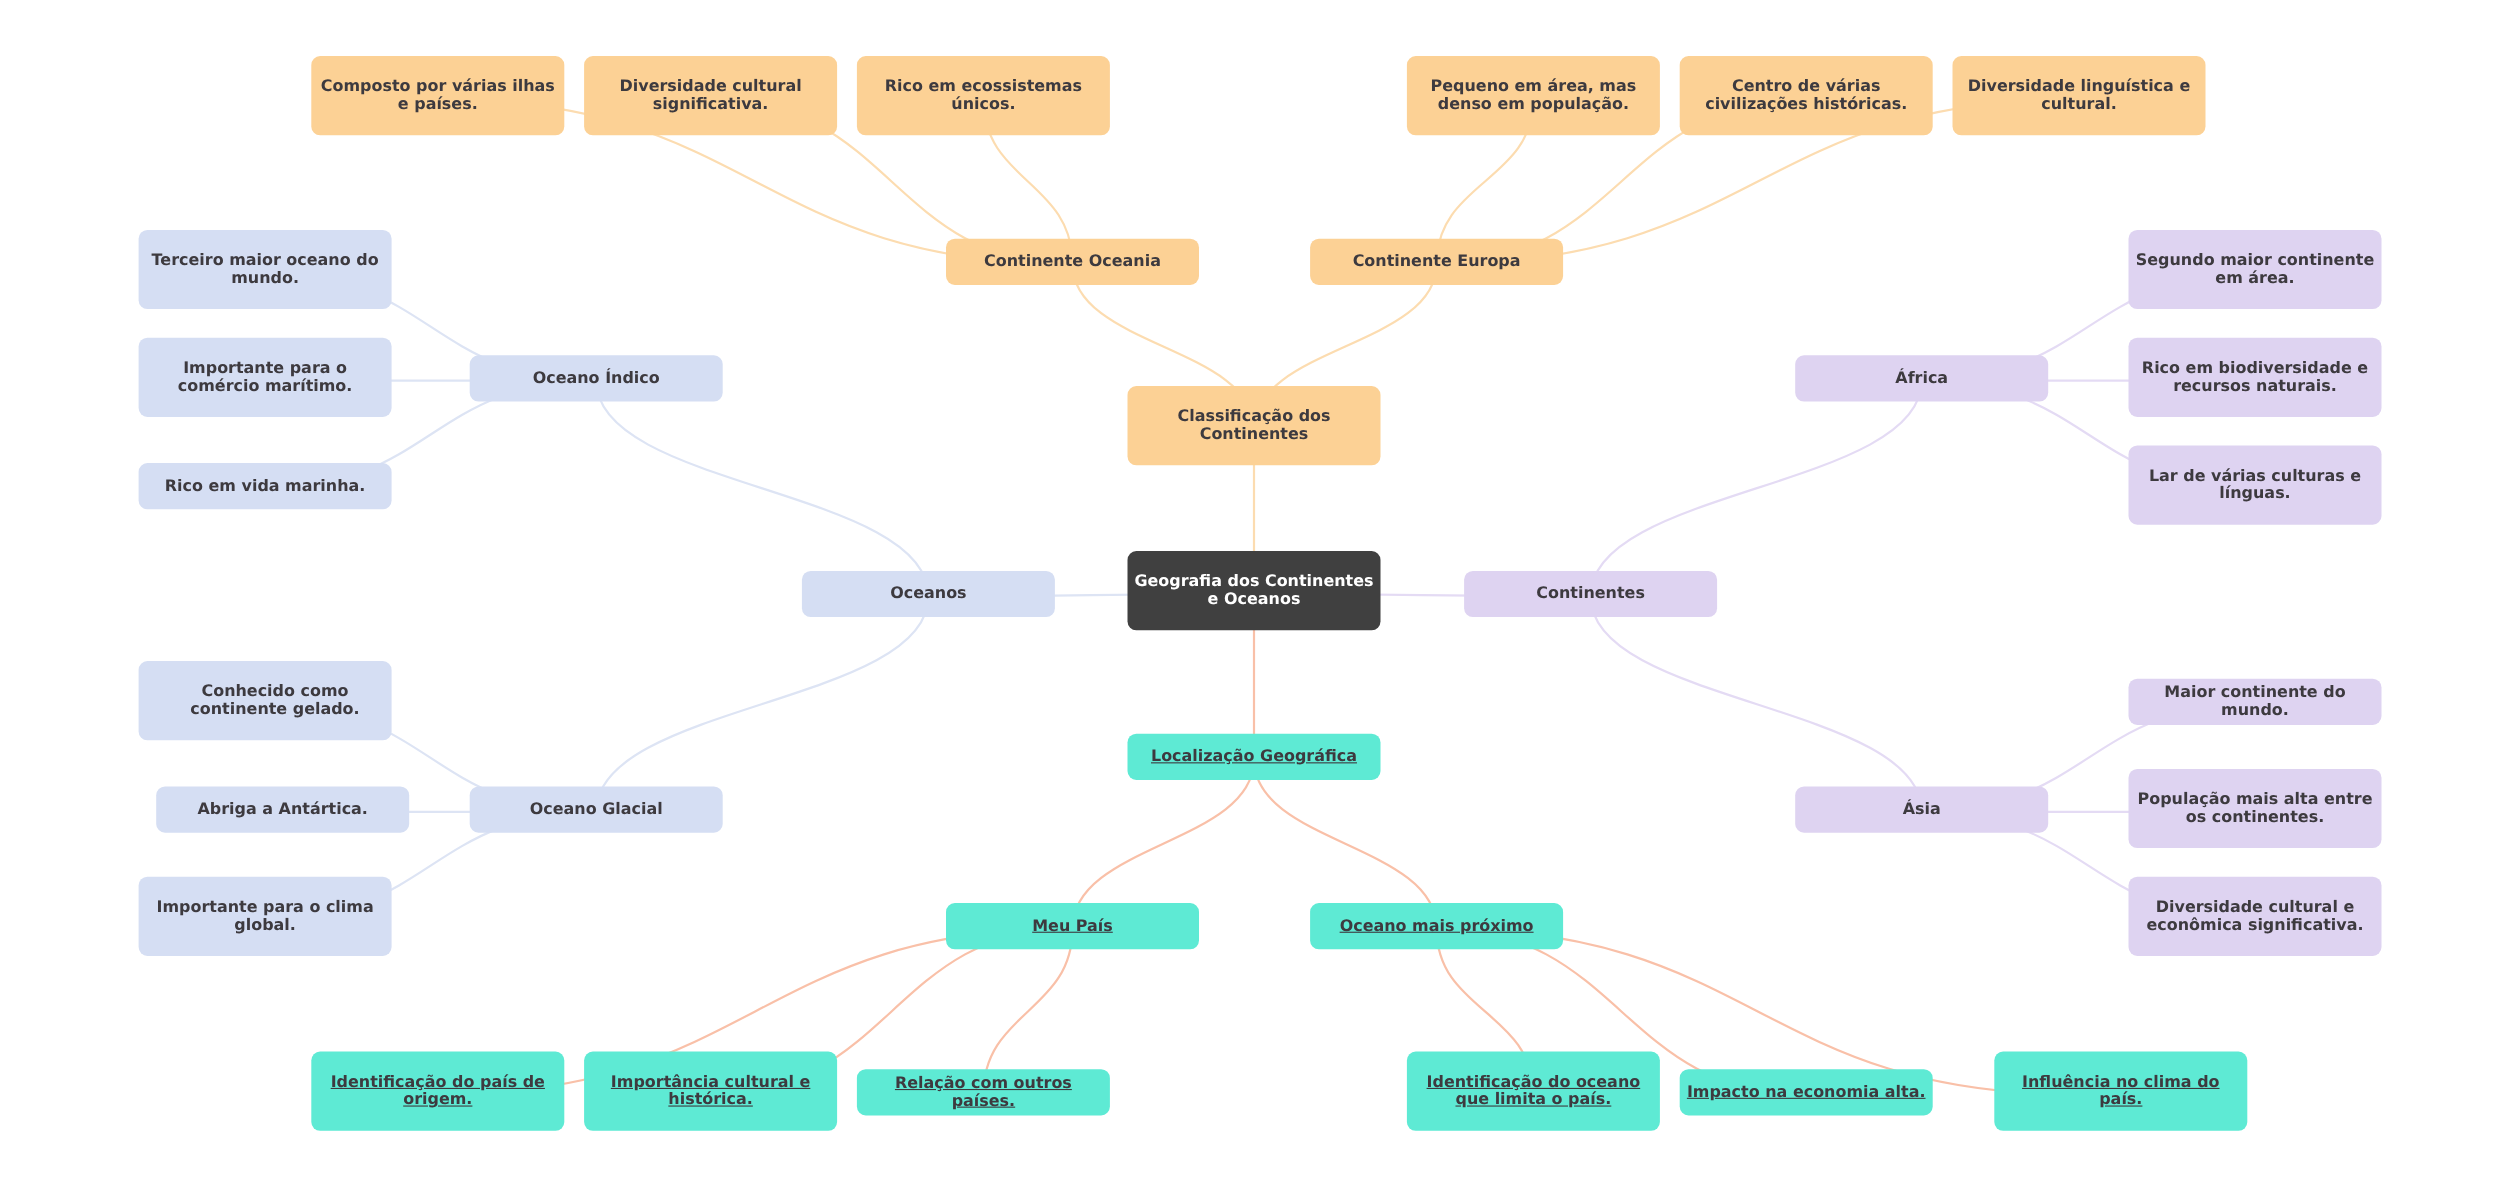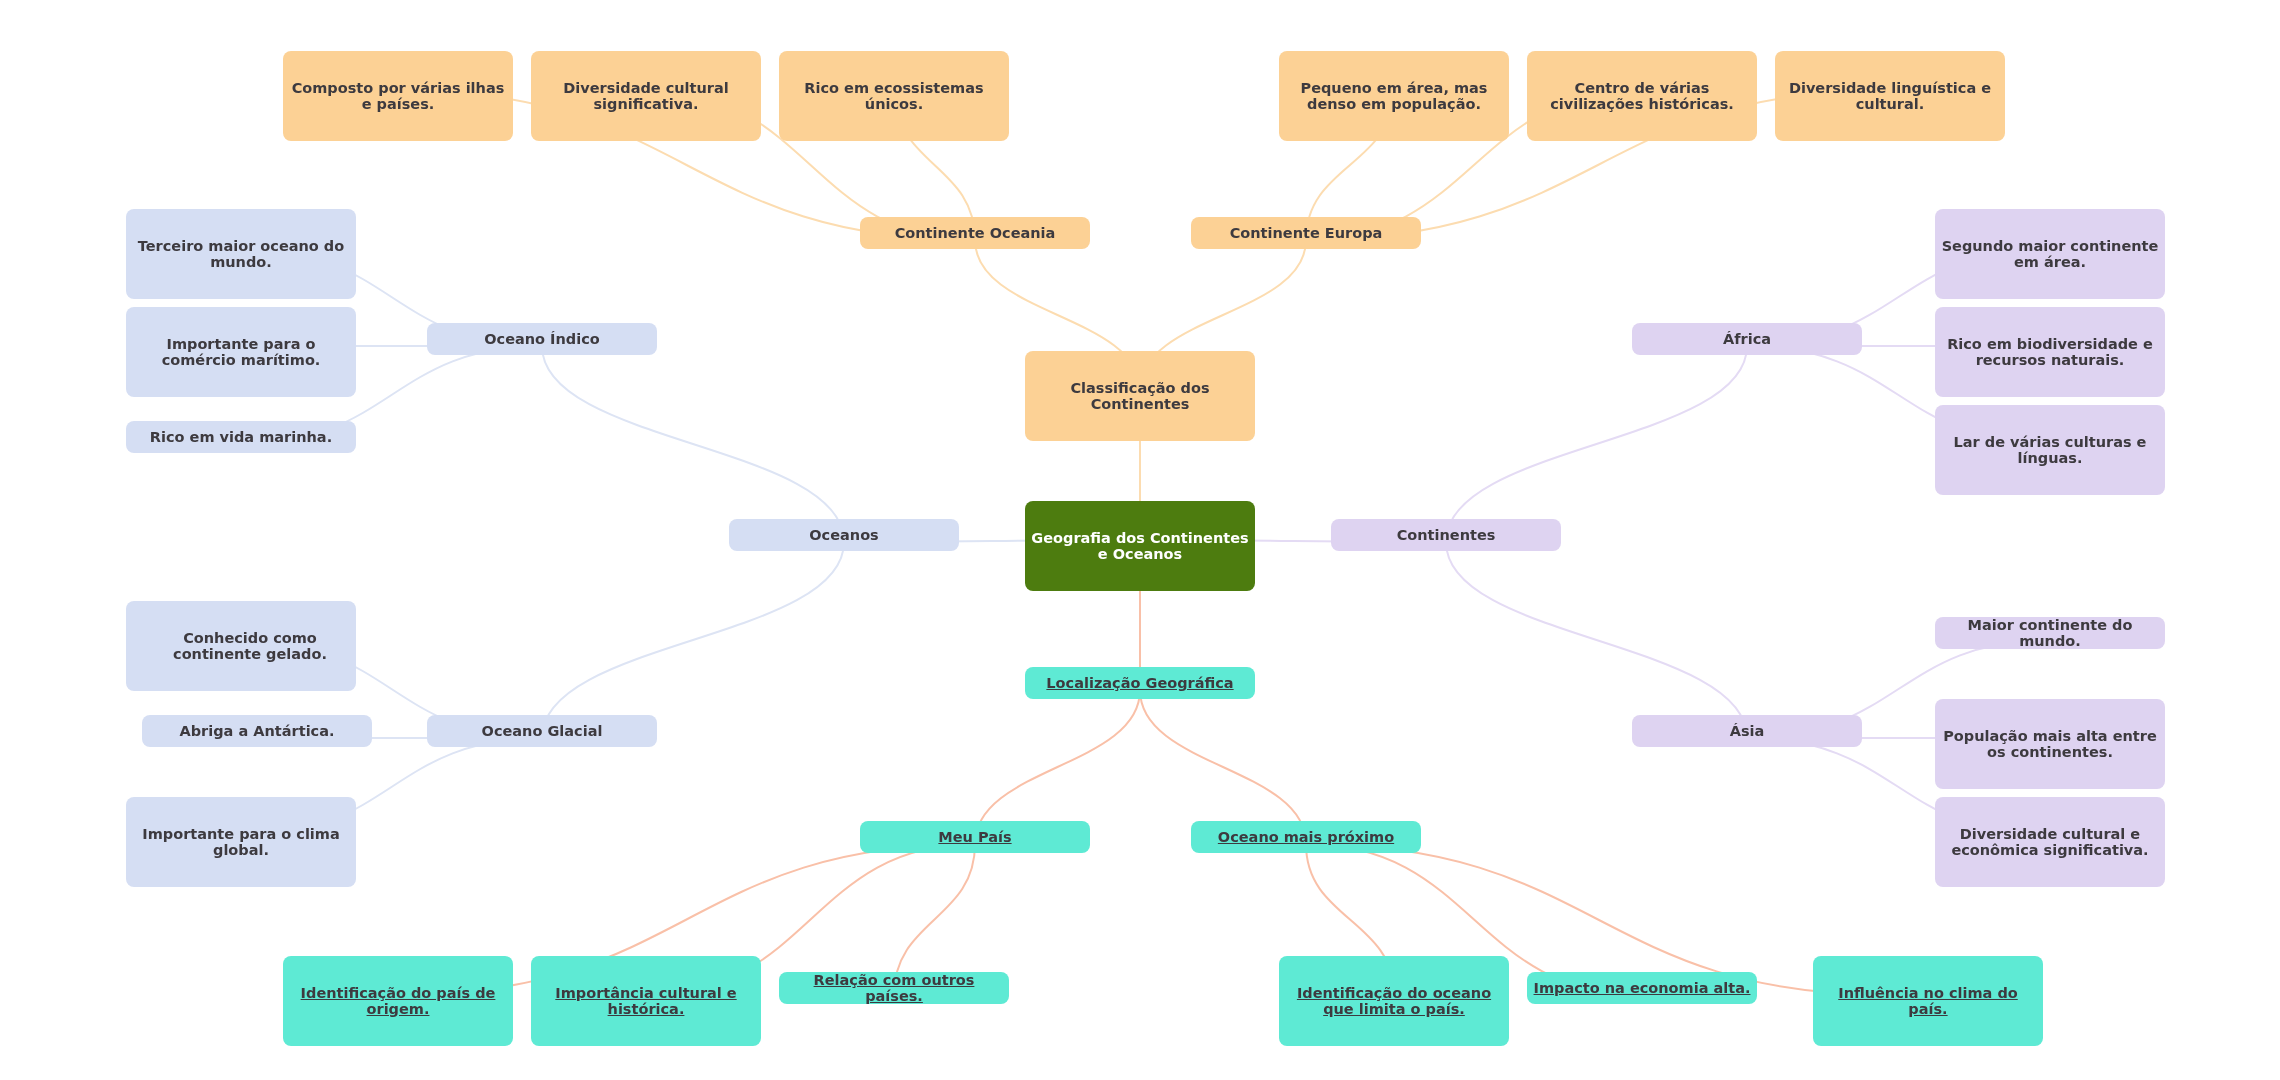--- a/index.html
+++ b/index.html
@@ -3,23 +3,23 @@
 <meta charset="utf-8">
 <style>
   html, body { margin: 0; padding: 0; background: #ffffff; }
   body { width: 2280px; height: 1080px; position: relative; overflow: hidden;
          font-family: "DejaVu Sans", sans-serif; }
   #edges { position: absolute; left: 0; top: 0; width: 2280px; height: 1080px; }
   .node { position: absolute; box-sizing: border-box; width: 230px; border-radius: 8px;
           display: flex; align-items: center; justify-content: center; text-align: center;
           font-weight: bold; font-size: 14.5px; line-height: 16px; color: #3d3a3f;
           padding: 0 6px; }
-  .node.tall { height: 90px; }
-  .node.short { height: 32px; }
-  .node.root { background: #4d7c0f; color: #ffffff; }
+  .node.tall { height: 72px; }
+  .node.short { height: 42px; }
+  .node.root { background: #404040; color: #ffffff; }
   .node.orange { background: #fcd195; }
   .node.salmon { background: #5eead4; text-decoration: underline; }
   .node.blue { background: #d5def3; }
   .node.lavender { background: #ded3f1; }
   .node span { display: block; }
 </style>
 </head>
 <body>
 
 <svg id="edges">

